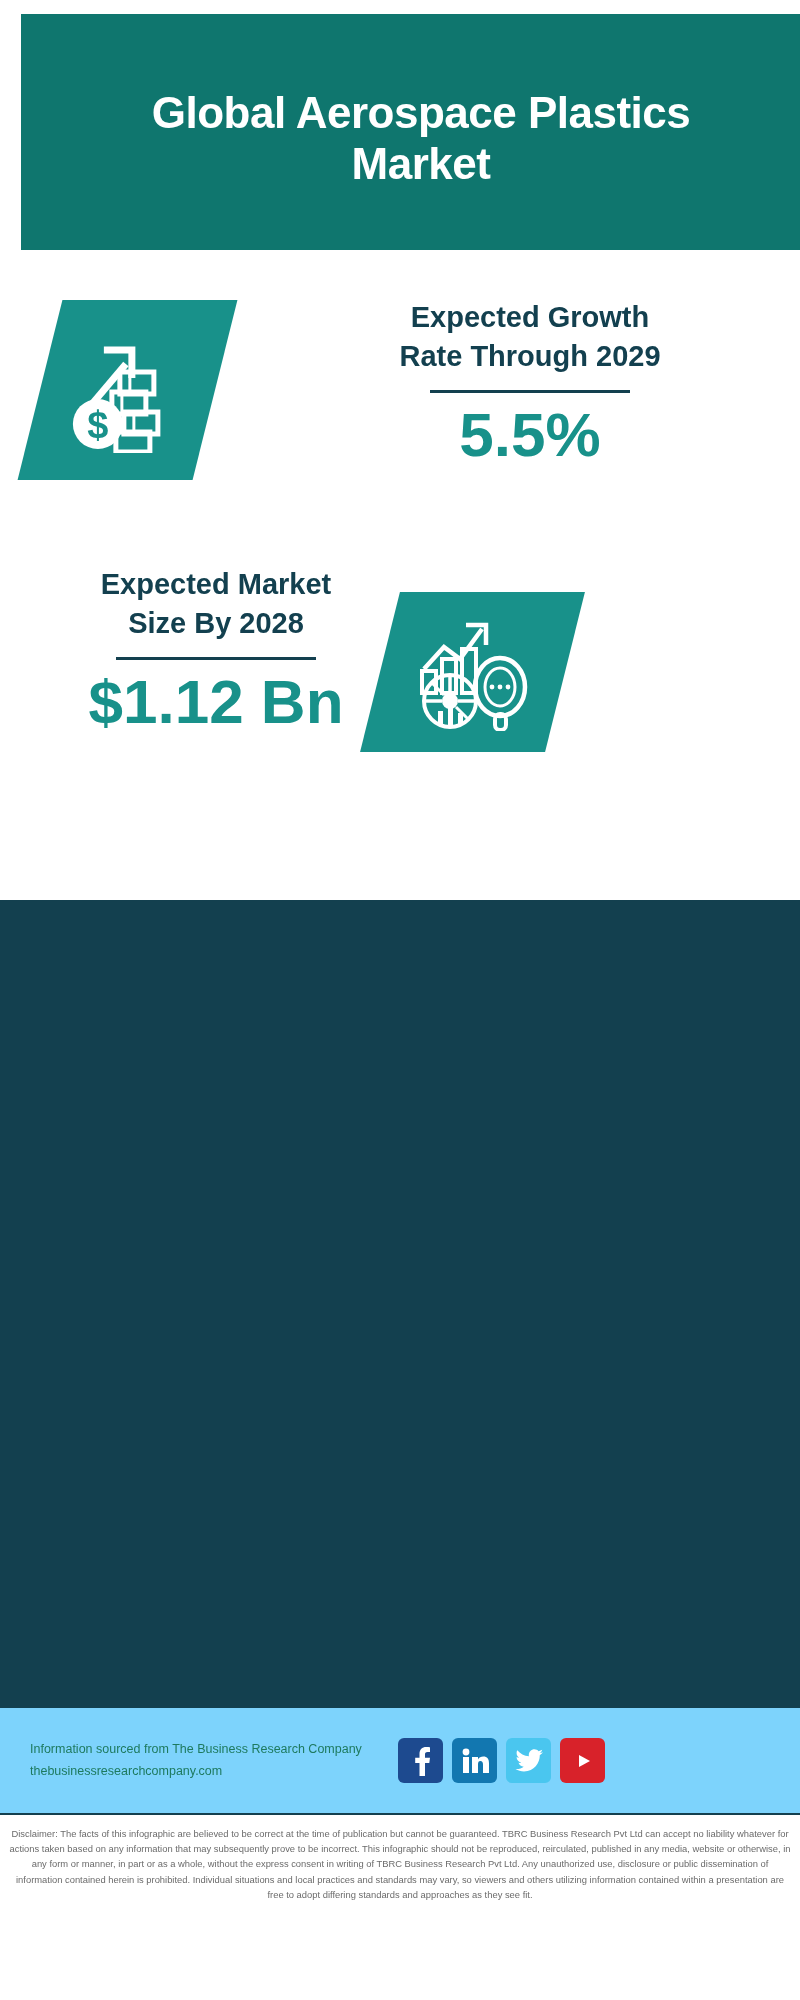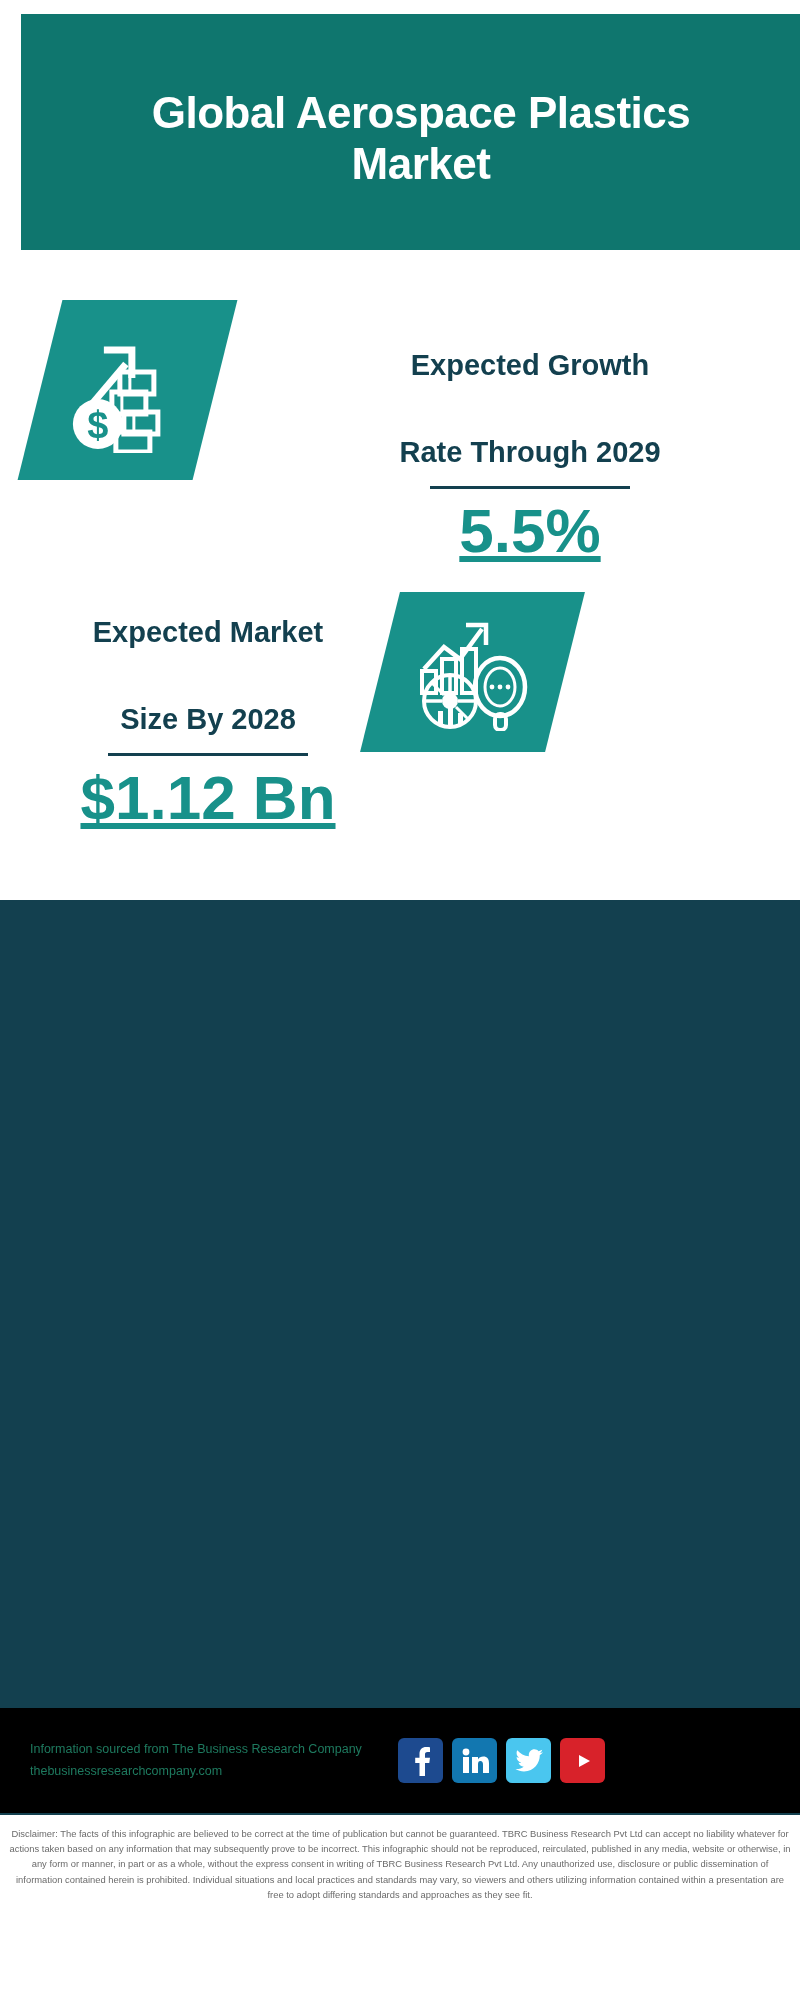--- a/index.html
+++ b/index.html
@@ -49,57 +49,55 @@
   
   .growth-block{
     position:absolute;left:270px;top:298px;width:520px;
     text-align:center;
   }
   .stat-label{
     color:#13404f;
     font-size:29px;
     font-weight:bold;
     line-height:1.35;
-    margin-top:48px;
   }
   .rule-dark{
     width:200px;height:3px;background:#13404f;
     margin:14px auto 8px auto;
   }
   .stat-value{
     color:#18918a;
     font-size:62px;
     font-weight:bold;
     line-height:1.1;
-    text-decoration:underline;
   }
 
   
   .size-block{
-    position:absolute;left:18px;top:565px;width:380px;
+    position:absolute;left:26px;top:565px;width:380px;
     text-align:center;
   }
 
   
   .dark-band{
     position:absolute;left:0;top:900px;width:800px;height:490px;
     background:#13404f;
   }
   .skyline{
     position:absolute;left:0;top:780px;width:800px;height:130px;
   }
   .dark-band2{
     position:absolute;left:0;top:1380px;width:800px;height:328px;
     background:#13404f;
   }
 
   
   .source-band{
     position:absolute;left:0;top:1708px;width:800px;height:105px;
-    background:#000000;
+    background:#7dd3fc;
     border-bottom:2px solid #13404f;
     display:flex;align-items:center;
   }
   .source-text{
     margin-left:30px;width:350px;
     color:#1e7a5f;
     font-size:12.5px;
     line-height:1.75;
   }
   .socials{display:flex;gap:9px;margin-left:18px;align-items:center;}

